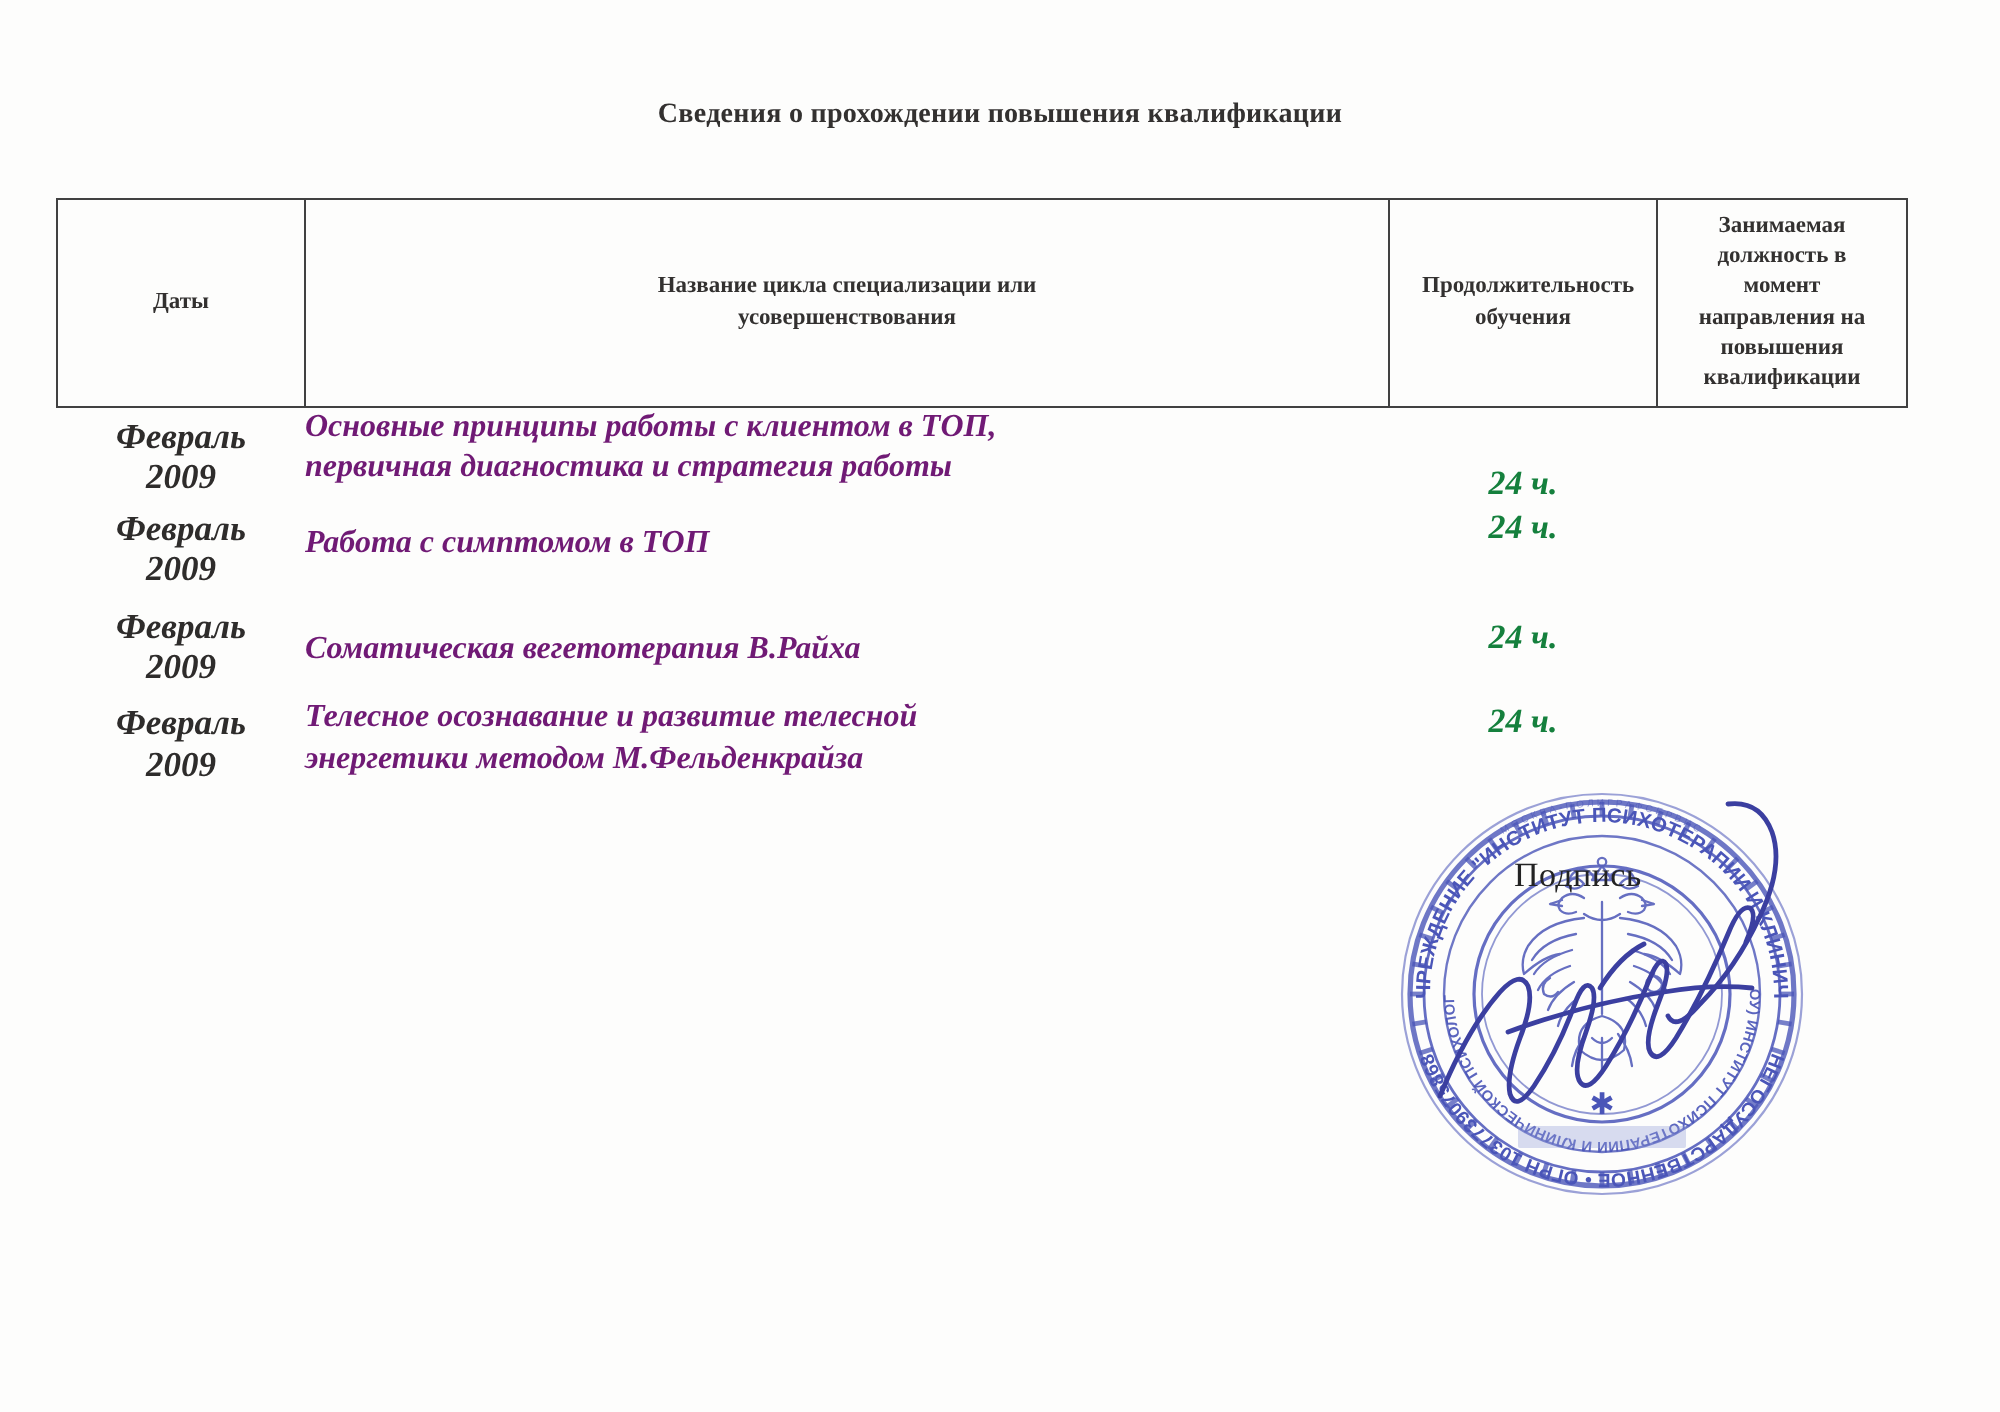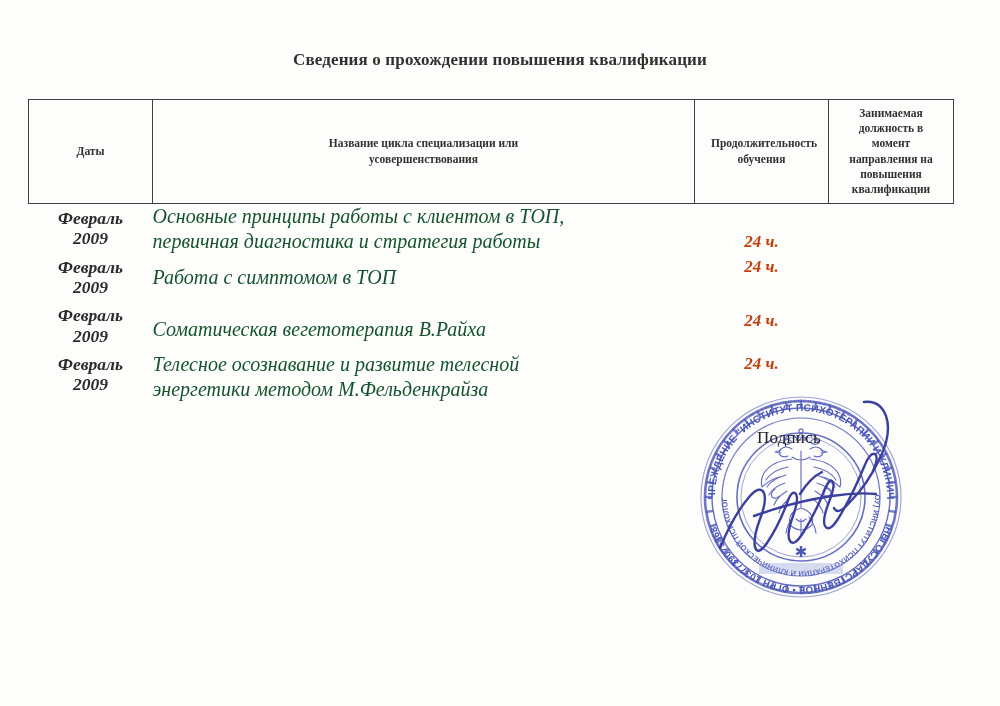--- a/index.html
+++ b/index.html
@@ -24,21 +24,21 @@
   }
 
   
   .doc-title {
     position: absolute;
     left: 0;
     top: 50px;
     width: 1000px;
     text-align: center;
     font-weight: bold;
-    font-size: 17px;
+    font-size: 14px;
     letter-spacing: 0.15px;
     color: #ララ;
     color: #333130;
   }
 
   
   .table-wrap {
     position: absolute;
     left: 28px;
     top: 99px;
@@ -81,33 +81,33 @@
     font-style: italic;
     font-weight: bold;
     font-size: 17.5px;
     line-height: 1.16;
     color: #2e2c2b;
     padding-top: 4px;
     white-space: nowrap;
   }
   .row-name {
     font-style: italic;
-    font-weight: normal;
-    font-size: 20px;
+    font-weight: bold;
+    font-size: 16px;
     line-height: 1.27;
-    color: #14532d;
+    color: #701a75;
     padding-left: 14px;
     padding-top: 3px;
   }
   .row-dur {
     text-align: center;
     font-style: italic;
     font-weight: bold;
     font-size: 17px;
-    color: #c2410c;
+    color: #15803d;
     white-space: nowrap;
   }
   .row-pos { }
 
   
   tr.r0 .row-dates { padding-top: 4px; }
   tr.r0 .row-dur   { padding-top: 28px; }
   tr.r1 .row-dates { padding-top: 2px; }
   tr.r1 .row-name  { padding-top: 10px; }
   tr.r1 .row-dur   { padding-top: 2px; }

